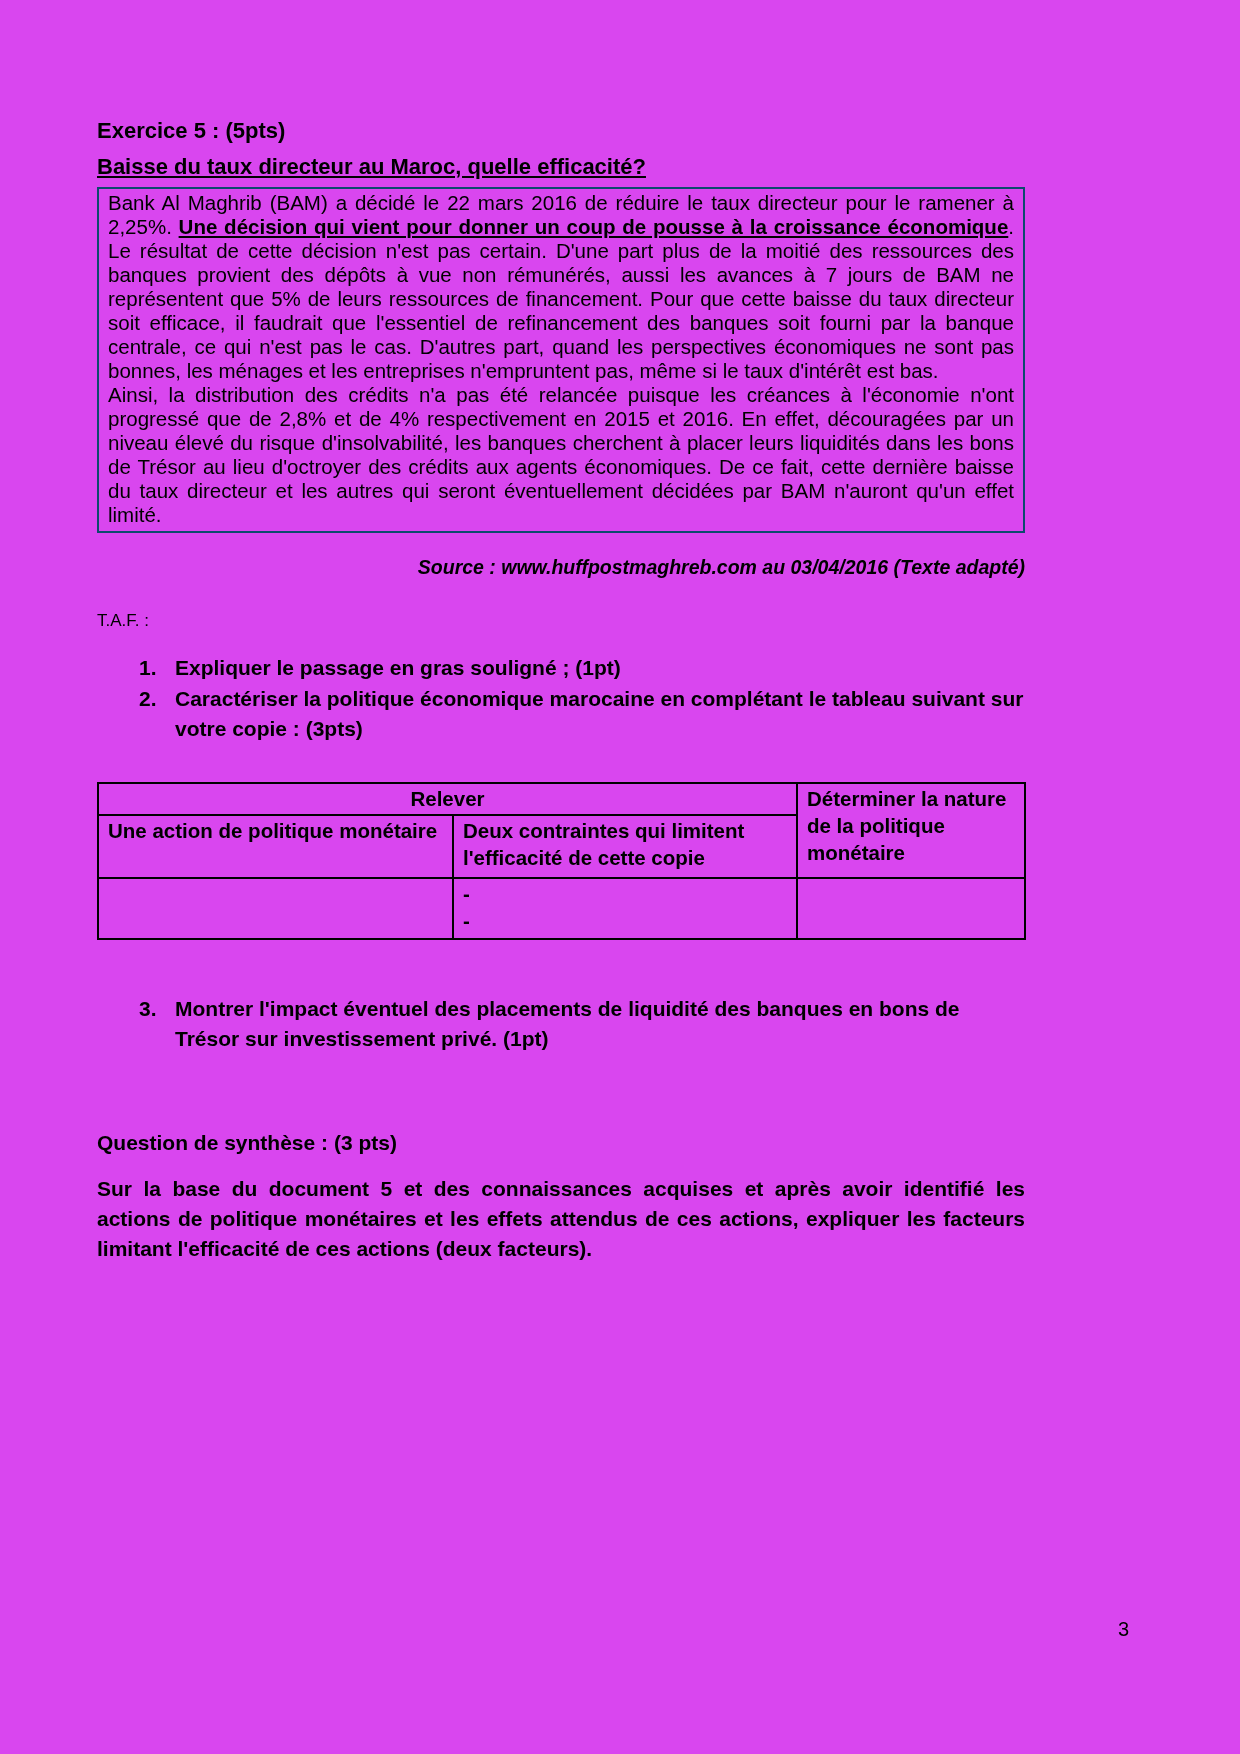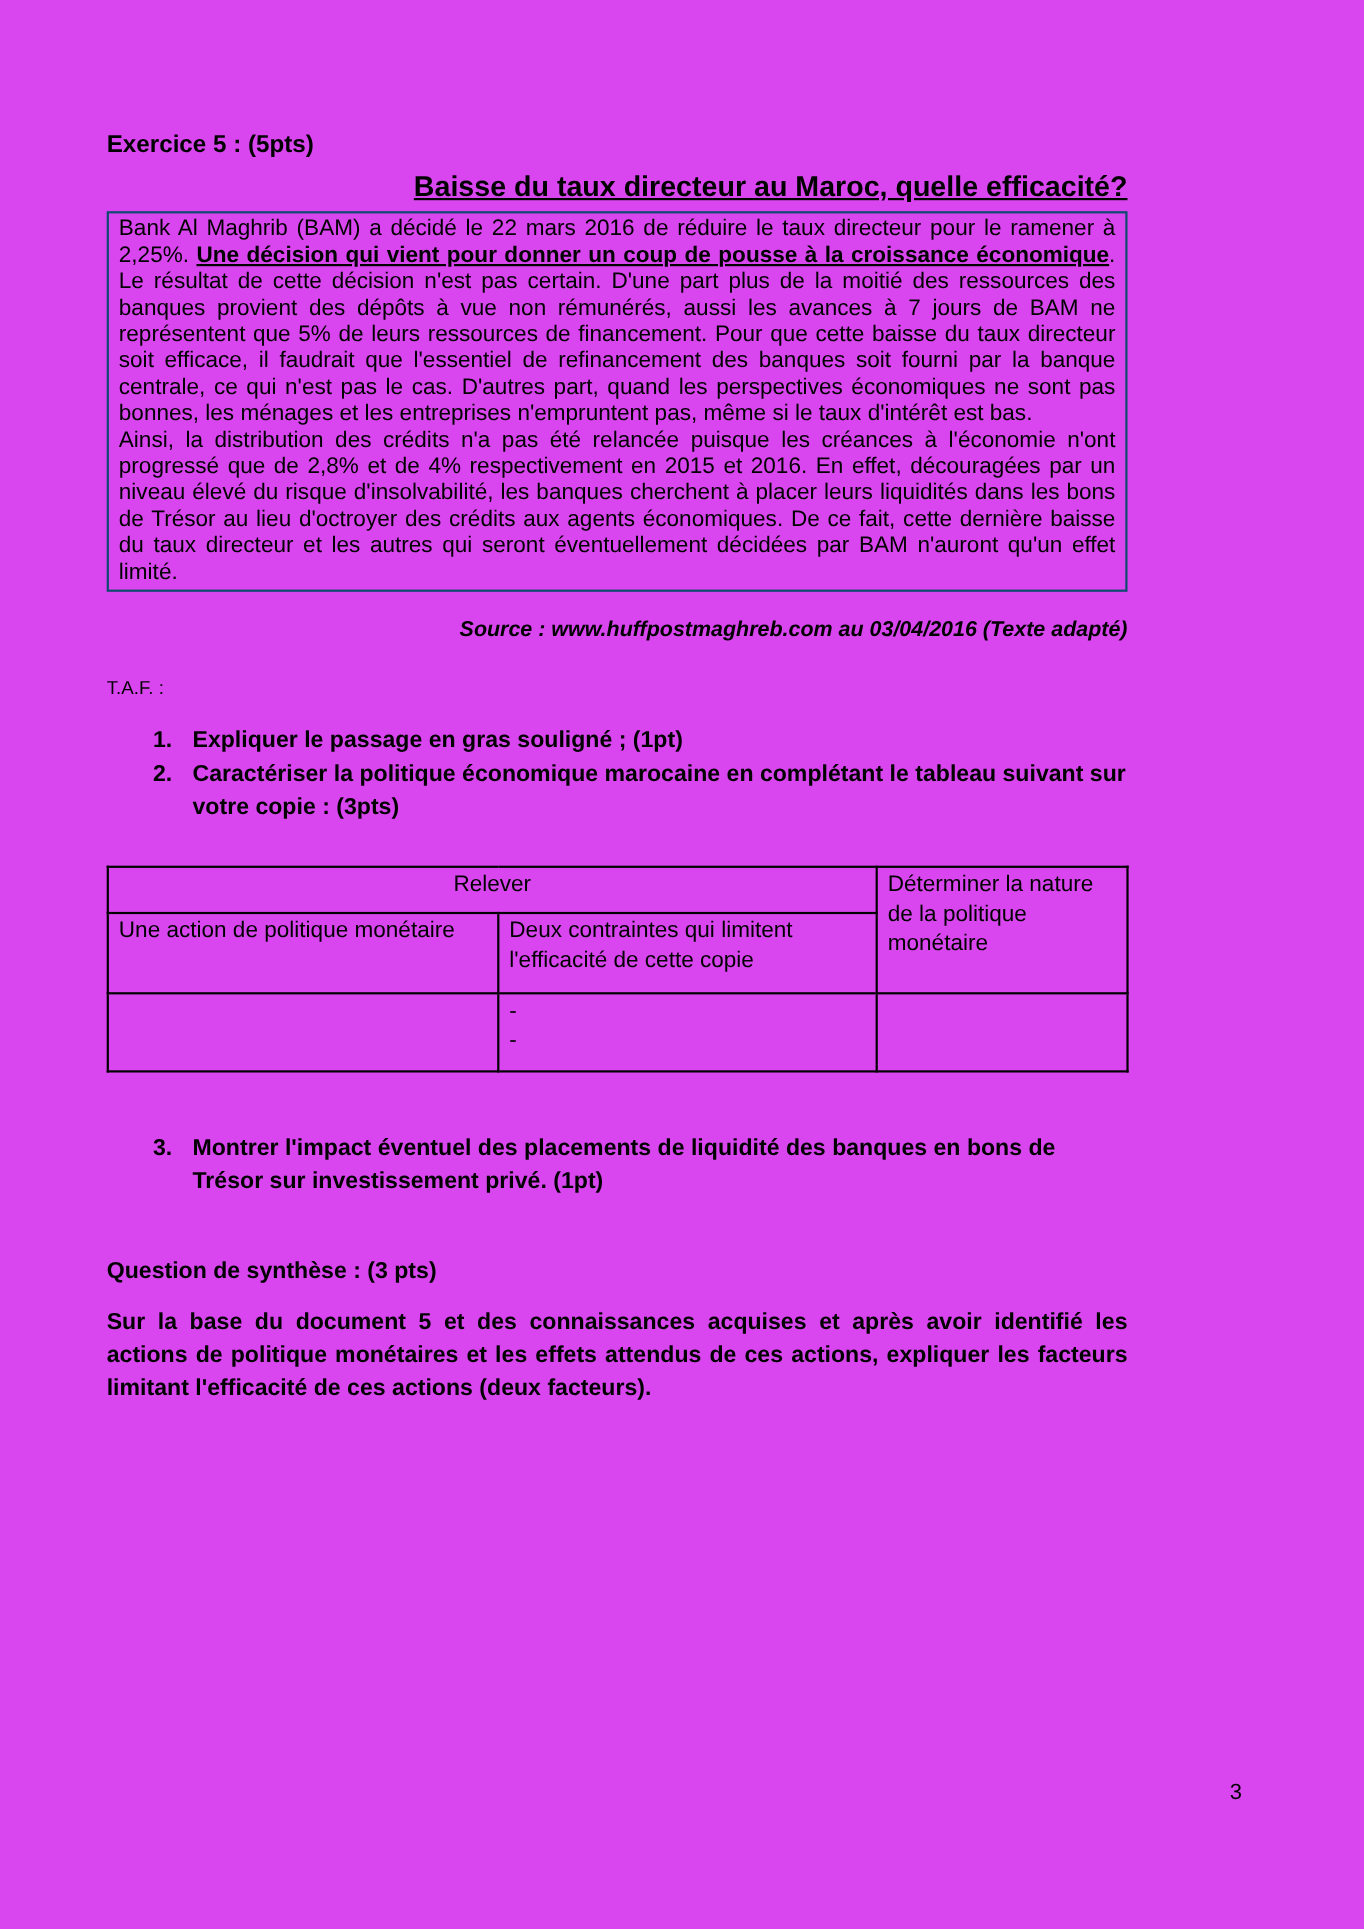--- a/index.html
+++ b/index.html
@@ -19,23 +19,23 @@
     top: 0;
     width: 928px;
   }
   .heading {
     margin-top: 118px;
     font-size: 22px;
     font-weight: bold;
   }
   .doc-title {
     margin-top: 10px;
-    font-size: 26px;
+    font-size: 22px;
     font-weight: bold;
-    text-align: right;
+    text-align: left;
     text-decoration: underline;
   }
   .doc-box {
     margin-top: 7px;
     border: 2px solid #0c4a6e;
     padding: 2px 9px 4px 9px;
     font-size: 20.5px;
     line-height: 24px;
     text-align: justify;
   }
@@ -73,30 +73,30 @@
   table.grid {
     margin-top: 38px;
     border-collapse: collapse;
     table-layout: fixed;
     width: 927px;
     font-size: 20.5px;
     line-height: 27px;
   }
   table.grid td {
     border: 2px solid #000000;
-    padding: 1px 9px 12px 9px;
+    padding: 1px 9px 2px 9px;
     vertical-align: top;
-    font-weight: normal;
+    font-weight: bold;
   }
   td.relever-cell { text-align: center; height: 26px; }
   td.subhead-cell { height: 58px; }
   td.nature-cell  { vertical-align: top; border-radius: 26px; }
   td.body-cell    { height: 56px; font-weight: bold; }
   .synthese-heading {
-    margin-top: 52px;
+    margin-top: 74px;
     font-size: 21px;
     font-weight: bold;
     line-height: 30px;
   }
   .synthese-body {
     margin-top: 16px;
     font-size: 21px;
     font-weight: bold;
     line-height: 30px;
     text-align: justify;

